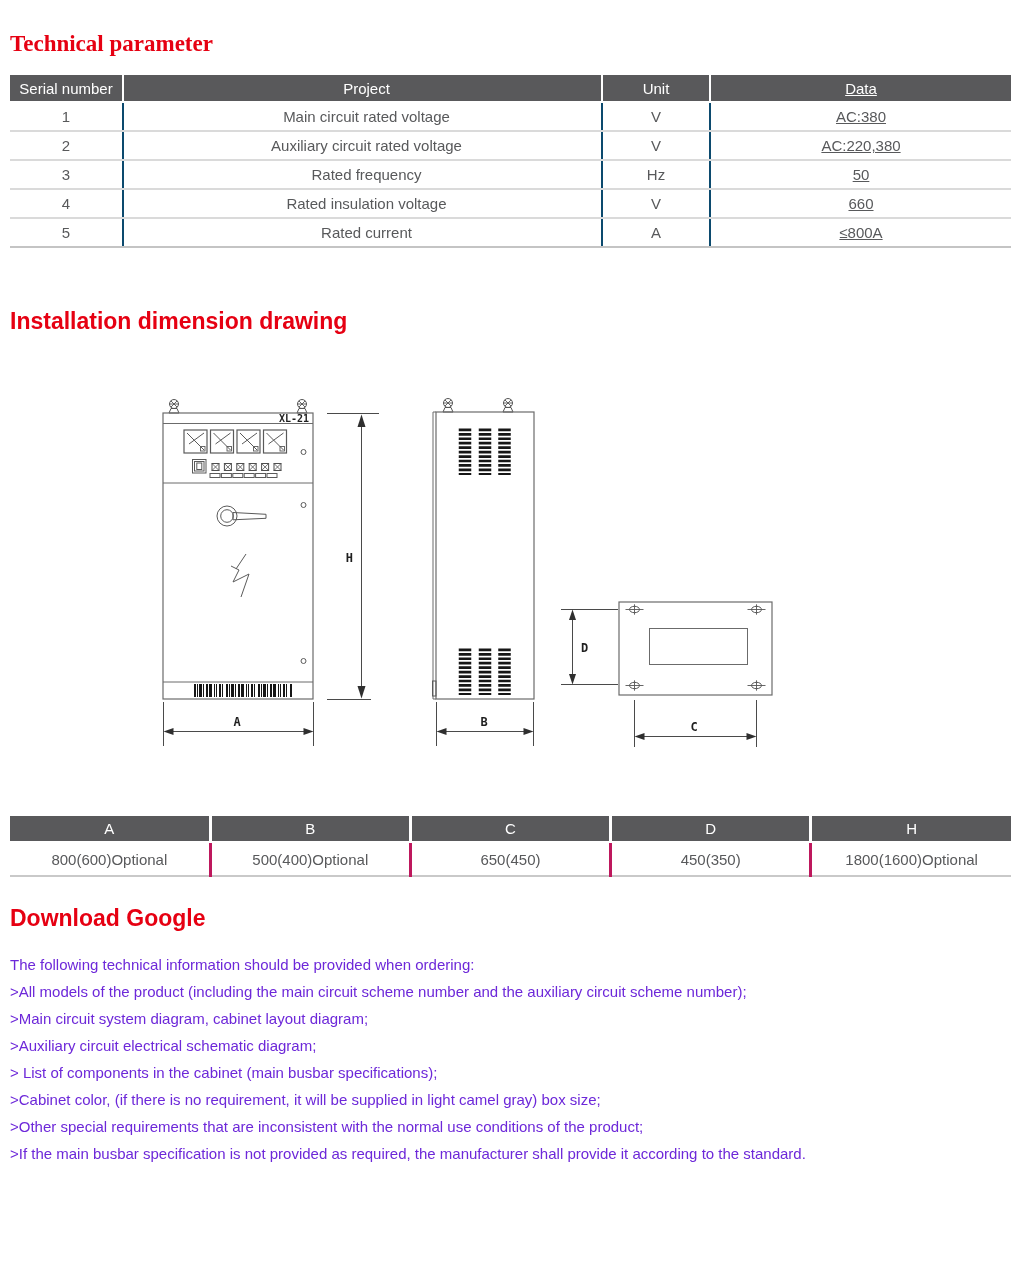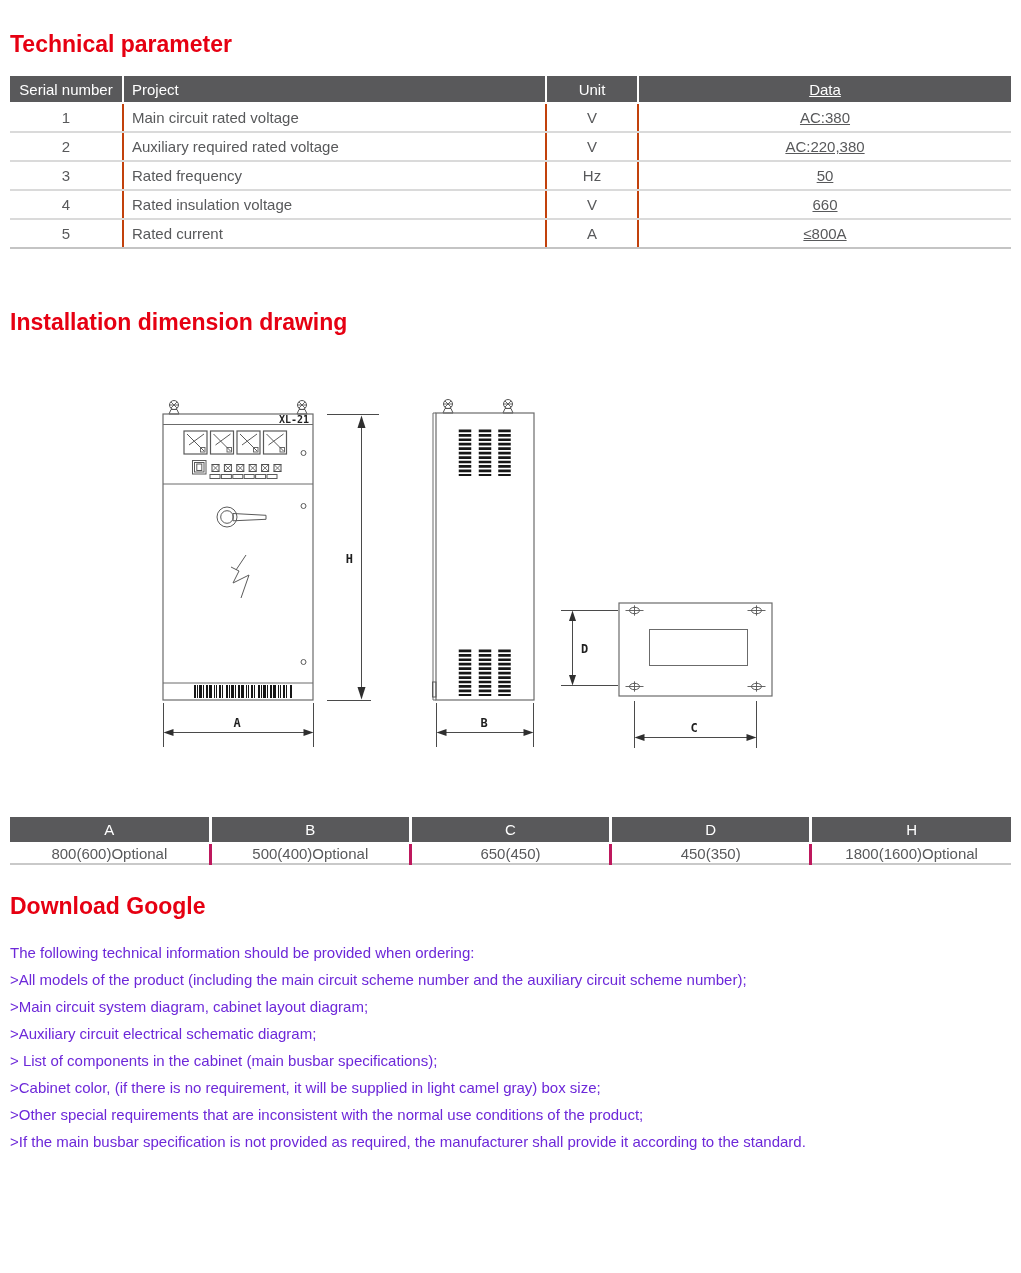--- a/index.html
+++ b/index.html
@@ -10,44 +10,44 @@
     color: #58595b;
   }
   .page { width: 1001px; margin: 0 10px; }
 
   .section-title {
     color: #e60012;
     font-size: 23px;
     font-weight: bold;
     letter-spacing: 0px;
   }
-  #title-technical { margin-top: 31px; }
+  #title-technical { margin-top: 31px; font-family: Liberation Serif, serif; }
   #title-installation { margin-top: 60px; }
   #title-download { margin-top: 28px; }
 
   
   table { border-collapse: collapse; width: 100%; table-layout: fixed; }
   .tech-table { margin-top: 18px; }
   .tech-table th {
     background: #59595b; color: #ffffff; font-weight: normal;
     font-size: 15px; height: 27px; text-align: left; padding-left: 8px;
     border-bottom: 2px solid #ffffff;
   }
   .tech-table th + th { border-left: 2px solid #ffffff; }
   .tech-table th.center { text-align: center; padding-left: 0; }
   .tech-table td {
     font-size: 15px; color: #58595b; height: 29px;
     border-bottom: 2px solid #dadada;
   }
   .tech-table tbody tr:last-child td { border-bottom: 2px solid #c4c4c4; }
-  .tech-table td + td { border-left: 2px solid #c2410c; }
+  .tech-table td + td { border-left: 2px solid #0c4a6e; }
   .tech-table .c-serial { width: 113px; text-align: center; }
-  .tech-table .c-project { width: 423px; }
+  .tech-table .c-project { width: 479px; text-align: center; }
   .tech-table td.c-project { padding-left: 8px; }
-  .tech-table .c-unit { width: 92px; text-align: center; }
+  .tech-table .c-unit { width: 108px; text-align: center; }
   .tech-table .c-data { text-align: center; text-decoration: underline; }
 
   
   .drawing-wrap { margin-top: 4px; }
   .drawing-wrap svg { display: block; }
   .outline { fill: none; stroke: #6b6b6b; stroke-width: 1.2; }
   .thin    { fill: none; stroke: #6b6b6b; stroke-width: 1; }
   .detail  { fill: none; stroke: #5a5a5a; stroke-width: 1; }
   .dimline { fill: none; stroke: #4a4a4a; stroke-width: 1; }
   .arrowhead { fill: #2f2f2f; stroke: none; }
@@ -59,21 +59,21 @@
 
   
   .dim-table { margin-top: 7px; }
   .dim-table th {
     background: #59595b; color: #ffffff; font-weight: normal;
     font-size: 15px; height: 26px; text-align: center; width: 20%;
     border-bottom: 2px solid #ffffff;
   }
   .dim-table th + th { border-left: 3px solid #ffffff; }
   .dim-table td {
-    font-size: 15px; color: #58595b; height: 21px; text-align: center;
+    font-size: 15px; color: #58595b; height: 34px; text-align: center;
     border-bottom: 2px solid #c9c9c9;
   }
   .dim-table td + td { border-left: 3px solid #be185d; }
 
   
   .ordering { margin-top: 19px; }
   .ordering p {
     font-size: 15px; color: #6d28d9; line-height: 27px;
   }
 </style>
@@ -95,21 +95,21 @@
     </thead>
     <tbody>
       <tr>
         <td class="c-serial">1</td>
         <td class="c-project">Main circuit rated voltage</td>
         <td class="c-unit">V</td>
         <td class="c-data">AC:380</td>
       </tr>
       <tr>
         <td class="c-serial">2</td>
-        <td class="c-project">Auxiliary required rated voltage</td>
+        <td class="c-project">Auxiliary circuit rated voltage</td>
         <td class="c-unit">V</td>
         <td class="c-data">AC:220,380</td>
       </tr>
       <tr>
         <td class="c-serial">3</td>
         <td class="c-project">Rated frequency</td>
         <td class="c-unit">Hz</td>
         <td class="c-data">50</td>
       </tr>
       <tr>

